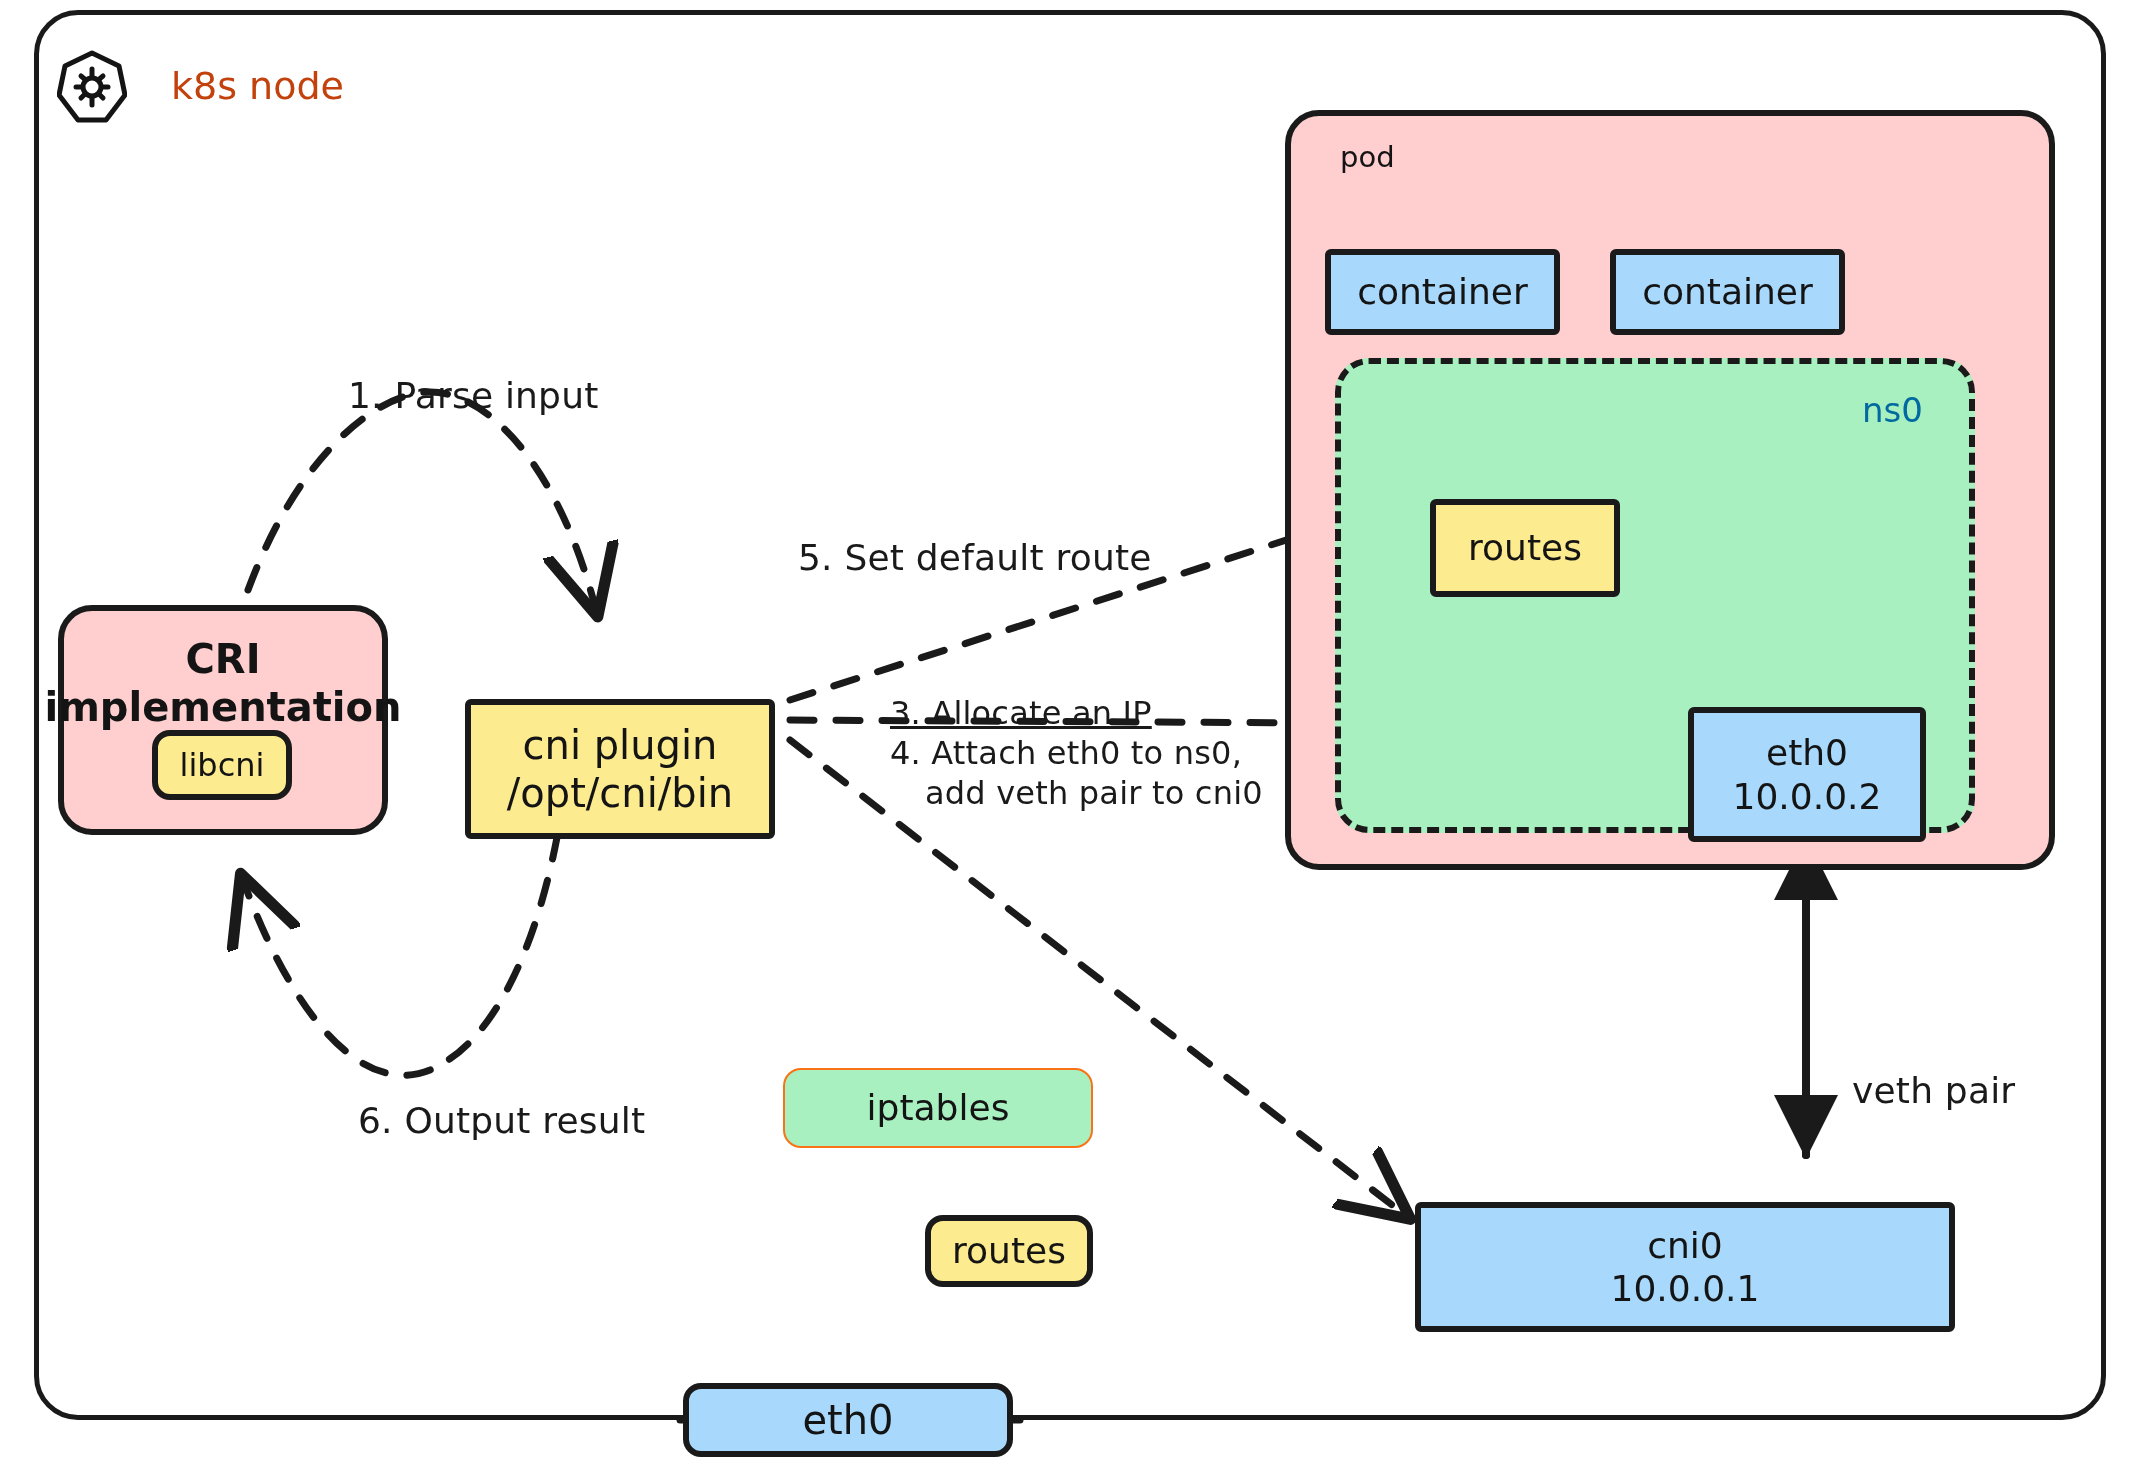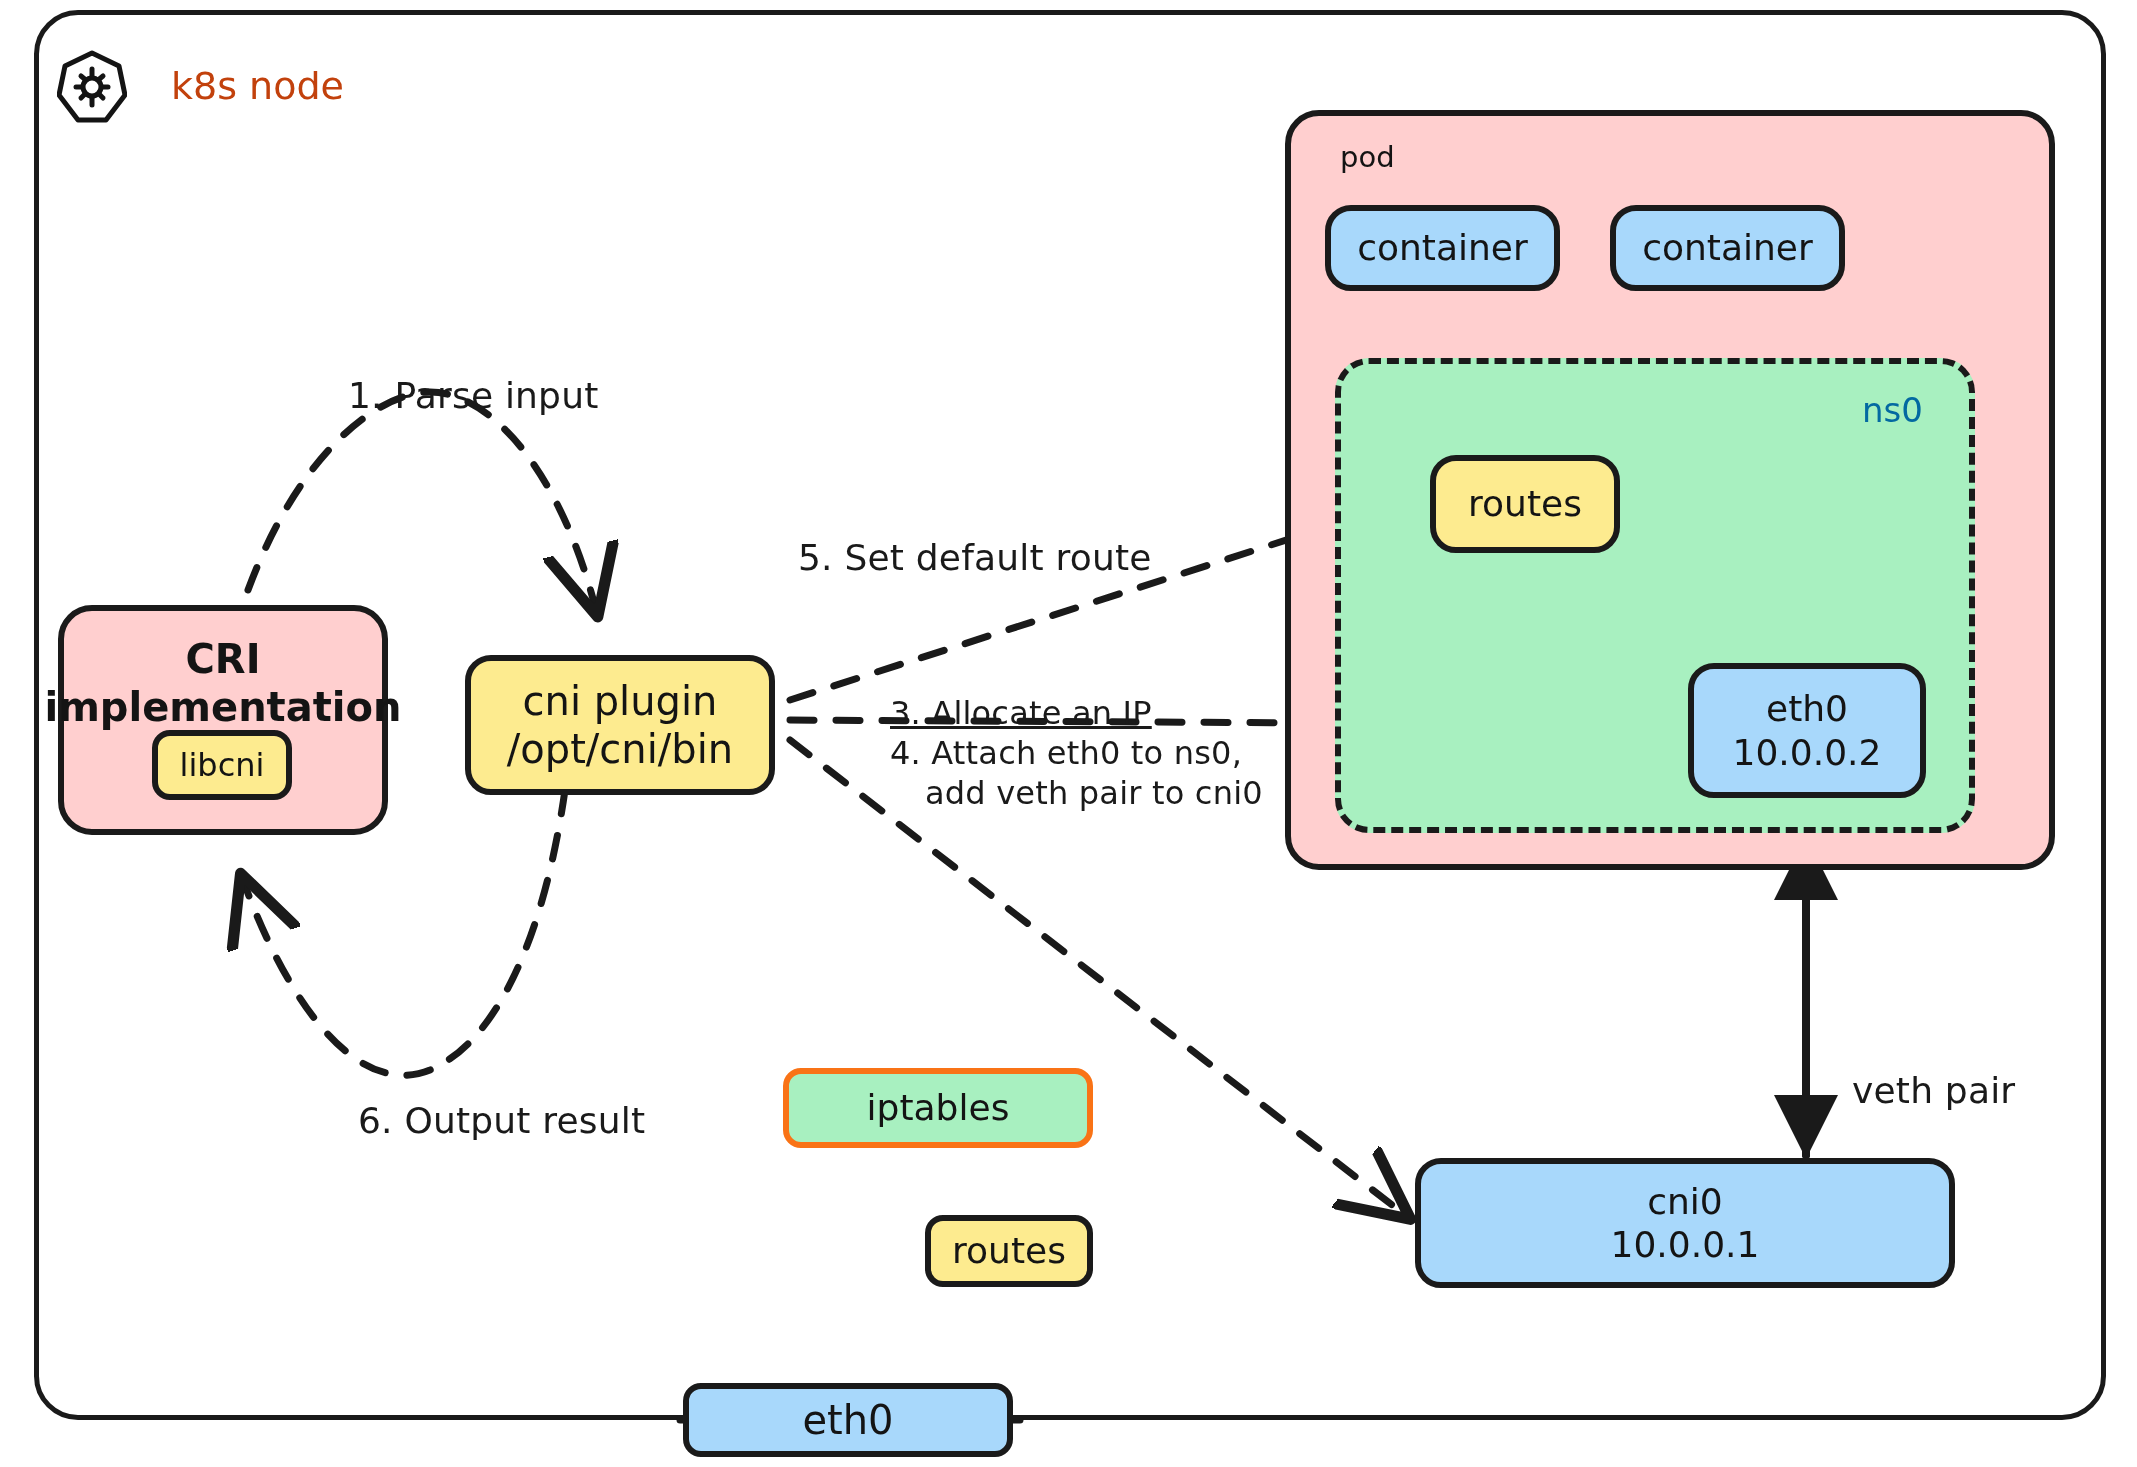--- a/index.html
+++ b/index.html
@@ -50,23 +50,23 @@
     border-radius: 44px;
     background: #ffffff;
   }
   .pink   { background: #ffcfcf; border: 6px solid #1a1a1a; }
   .yellow { background: #fdeb8f; border: 6px solid #1a1a1a; }
   .blue   { background: #a8d8fb; border: 6px solid #1a1a1a; }
   .green-dash {
     background: #a8f0c0;
     border: 6px dashed #1a1a1a;
   }
-  .green  { background: #a8f0c0; border: 6px solid #f97316; }
+  .green  { background: #a8f0c0; border: 2px solid #f97316; }
   .r-lg { border-radius: 34px; }
-  .r-md { border-radius: 26px; }
+  .r-md { border-radius: 6px; margin-top: 44px; }
   .r-sm { border-radius: 18px; }
   .t-xl { font-size: 40px; }
   .t-lg { font-size: 36px; }
   .t-md { font-size: 32px; }
   .k8s-logo {
     position: absolute;
     left: 57px;
     top: 50px;
     width: 70px;
     height: 74px;

